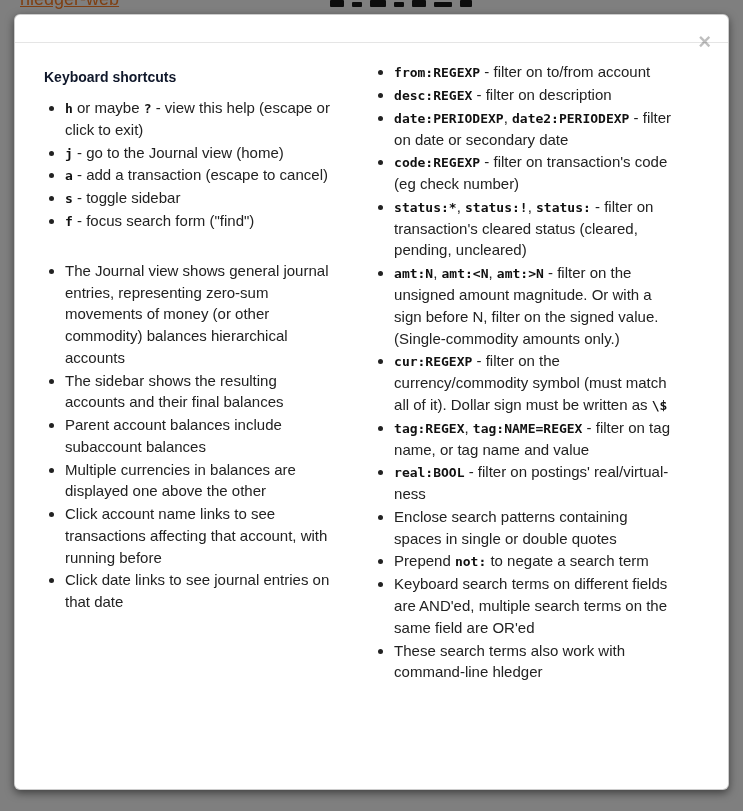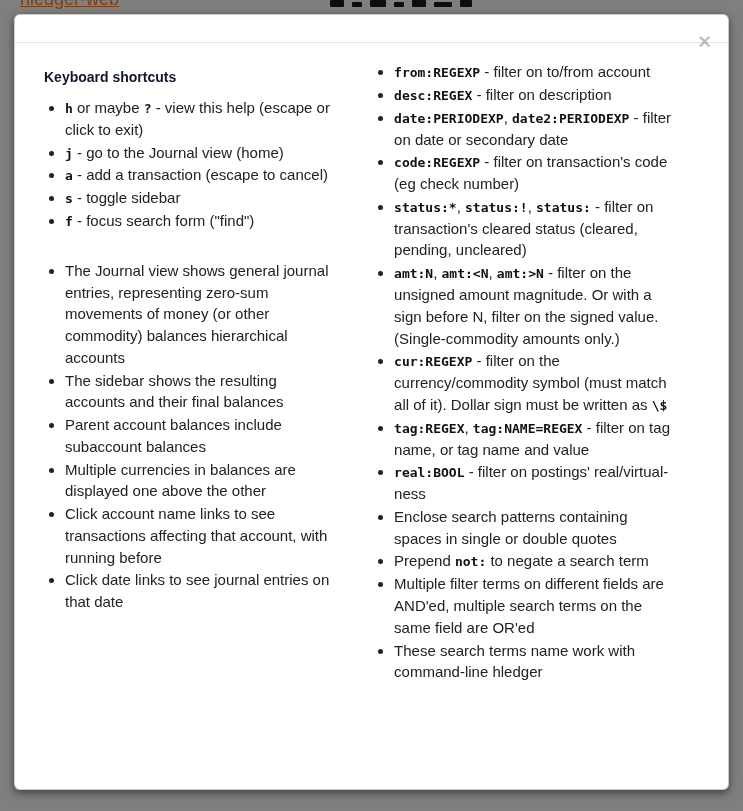--- a/index.html
+++ b/index.html
@@ -138,18 +138,18 @@
           <li><code>desc:REGEX</code> - filter on description</li>
           <li><code>date:PERIODEXP</code>, <code>date2:PERIODEXP</code> - filter on date or secondary date</li>
           <li><code>code:REGEXP</code> - filter on transaction's code (eg check number)</li>
           <li><code>status:*</code>, <code>status:!</code>, <code>status:</code> - filter on transaction's cleared status (cleared, pending, uncleared)</li>
           <li><code>amt:N</code>, <code>amt:&lt;N</code>, <code>amt:&gt;N</code> - filter on the unsigned amount magnitude. Or with a sign before N, filter on the signed value. (Single-commodity amounts only.)</li>
           <li><code>cur:REGEXP</code> - filter on the currency/commodity symbol (must match all of it). Dollar sign must be written as <code>\$</code></li>
           <li><code>tag:REGEX</code>, <code>tag:NAME=REGEX</code> - filter on tag name, or tag name and value</li>
           <li><code>real:BOOL</code> - filter on postings' real/virtual-ness</li>
           <li>Enclose search patterns containing spaces in single or double quotes</li>
           <li>Prepend <code>not:</code> to negate a search term</li>
-          <li>Multiple filter terms on different fields are AND'ed, multiple search terms on the same field are OR'ed</li>
-          <li>These search terms name work with command-line hledger</li>
+          <li>Keyboard search terms on different fields are AND'ed, multiple search terms on the same field are OR'ed</li>
+          <li>These search terms also work with command-line hledger</li>
         </ul>
       </div>
   </div>
 </div>
 
 </body></html>

